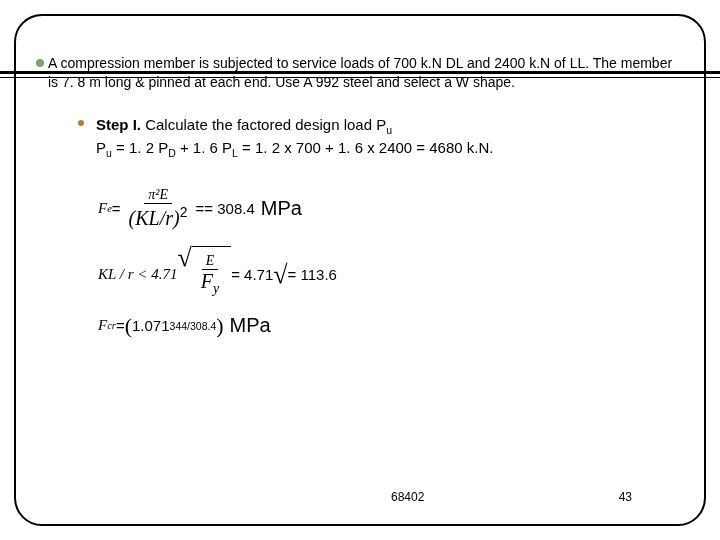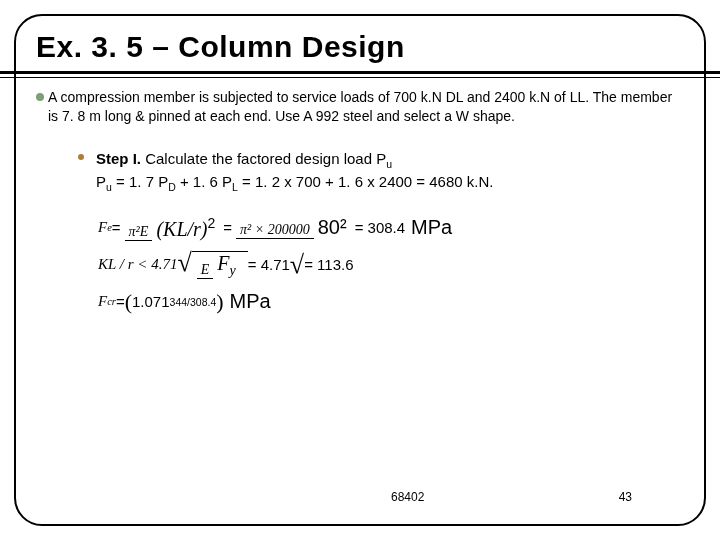--- a/index.html
+++ b/index.html
@@ -69,21 +69,21 @@
     width: 6px; height: 6px; border-radius: 50%;
     background: #b07d39;
     margin-top: 6px;
     flex-shrink: 0;
   }
   .step-body { font-size: 15px; line-height: 1.4; }
   .step-title { font-weight: bold; display: inline; }
   .eq-block { margin-left: 62px; margin-top: 8px; }
   .eq-row { display: flex; align-items: center; margin-bottom: 10px; }
   .unit { font-size: 20px; margin-left: 6px; }
-  .frac { display: inline-flex; flex-direction: row; align-items: flex-end; vertical-align: middle; margin: 0 4px; }
+  .frac { display: inline-flex; flex-direction: column; align-items: center; vertical-align: middle; margin: 6px 4px; }
   .frac .num { border-bottom: 1px solid #000; padding: 0 4px; font-size: 14px; }
   .frac .den { padding: 0 4px; font-size: 20px; }
   .eq-line { font-size: 15px; display: flex; align-items: center; }
   .ital { font-style: italic; font-family: 'Times New Roman', serif; }
   .sq { position: relative; display: inline-flex; align-items: stretch; }
   .sq .rad { font-size: 26px; font-family: 'Times New Roman', serif; line-height: 0.9; }
   .sq .arg { border-top: 1px solid #000; padding: 0 4px 0 1px; display: inline-flex; align-items: center; }
   .paren { font-size: 22px; font-family: 'Times New Roman', serif; }
   .footer {
     position: absolute;
@@ -96,58 +96,53 @@
   .footer .page { margin-left: auto; margin-right: 52px; }
   sub { font-size: 0.7em; }
   sup { font-size: 0.7em; }
 </style>
 </head>
 <body>
 
 <div class="frame"></div>
 
 <div class="content">
-  <div class="title">Ex. 3. 5 – Column Design</div>
   <div class="rule rule1"></div>
   <div class="rule rule2"></div>
 
   <div class="main-bullet">
     <div class="disc"></div>
     <div class="problem">A compression member is subjected to service loads of 700 k.N DL and 2400 k.N of LL. The member is 7. 8 m long &amp; pinned at each end. Use A 992 steel and select a W shape.</div>
   </div>
 
   <div class="steps">
 
     <div class="step">
       <div class="dot"></div>
       <div class="step-body">
         <span class="step-title">Step I.</span><span> Calculate the factored design load P</span><sub>u</sub><br>
-        <span>P</span><sub>u</sub><span> = 1. 7 P</span><sub>D</sub><span> + 1. 6 P</span><sub>L</sub><span> = 1. 2 x 700 + 1. 6 x 2400 = 4680 k.N.</span>
+        <span>P</span><sub>u</sub><span> = 1. 2 P</span><sub>D</sub><span> + 1. 6 P</span><sub>L</sub><span> = 1. 2 x 700 + 1. 6 x 2400 = 4680 k.N.</span>
       </div>
     </div>
 
 
   </div>
 
   <div class="eq-block">
 
     <div class="eq-row">
       <span class="eq-line">
         <span class="ital">F</span>
           <sub class="ital">e</sub>
         <span> = </span>
         <span class="frac">
           <span class="num ital">π²E</span>
           <span class="den"><span class="ital">(KL/r)</span><sup>2</sup></span>
         </span>
         <span> = </span>
-        <span class="frac">
-          <span class="num ital">π² × 200000</span>
-          <span class="den">80²</span>
-        </span>
         <span> = 308.4</span>
       </span>
       <span class="unit"> MPa</span>
     </div>
 
     <div class="eq-row">
       <span class="eq-line">
         <span class="ital">KL / r &lt; 4.71</span>
         <span class="sq">
           <span class="rad">√</span>

